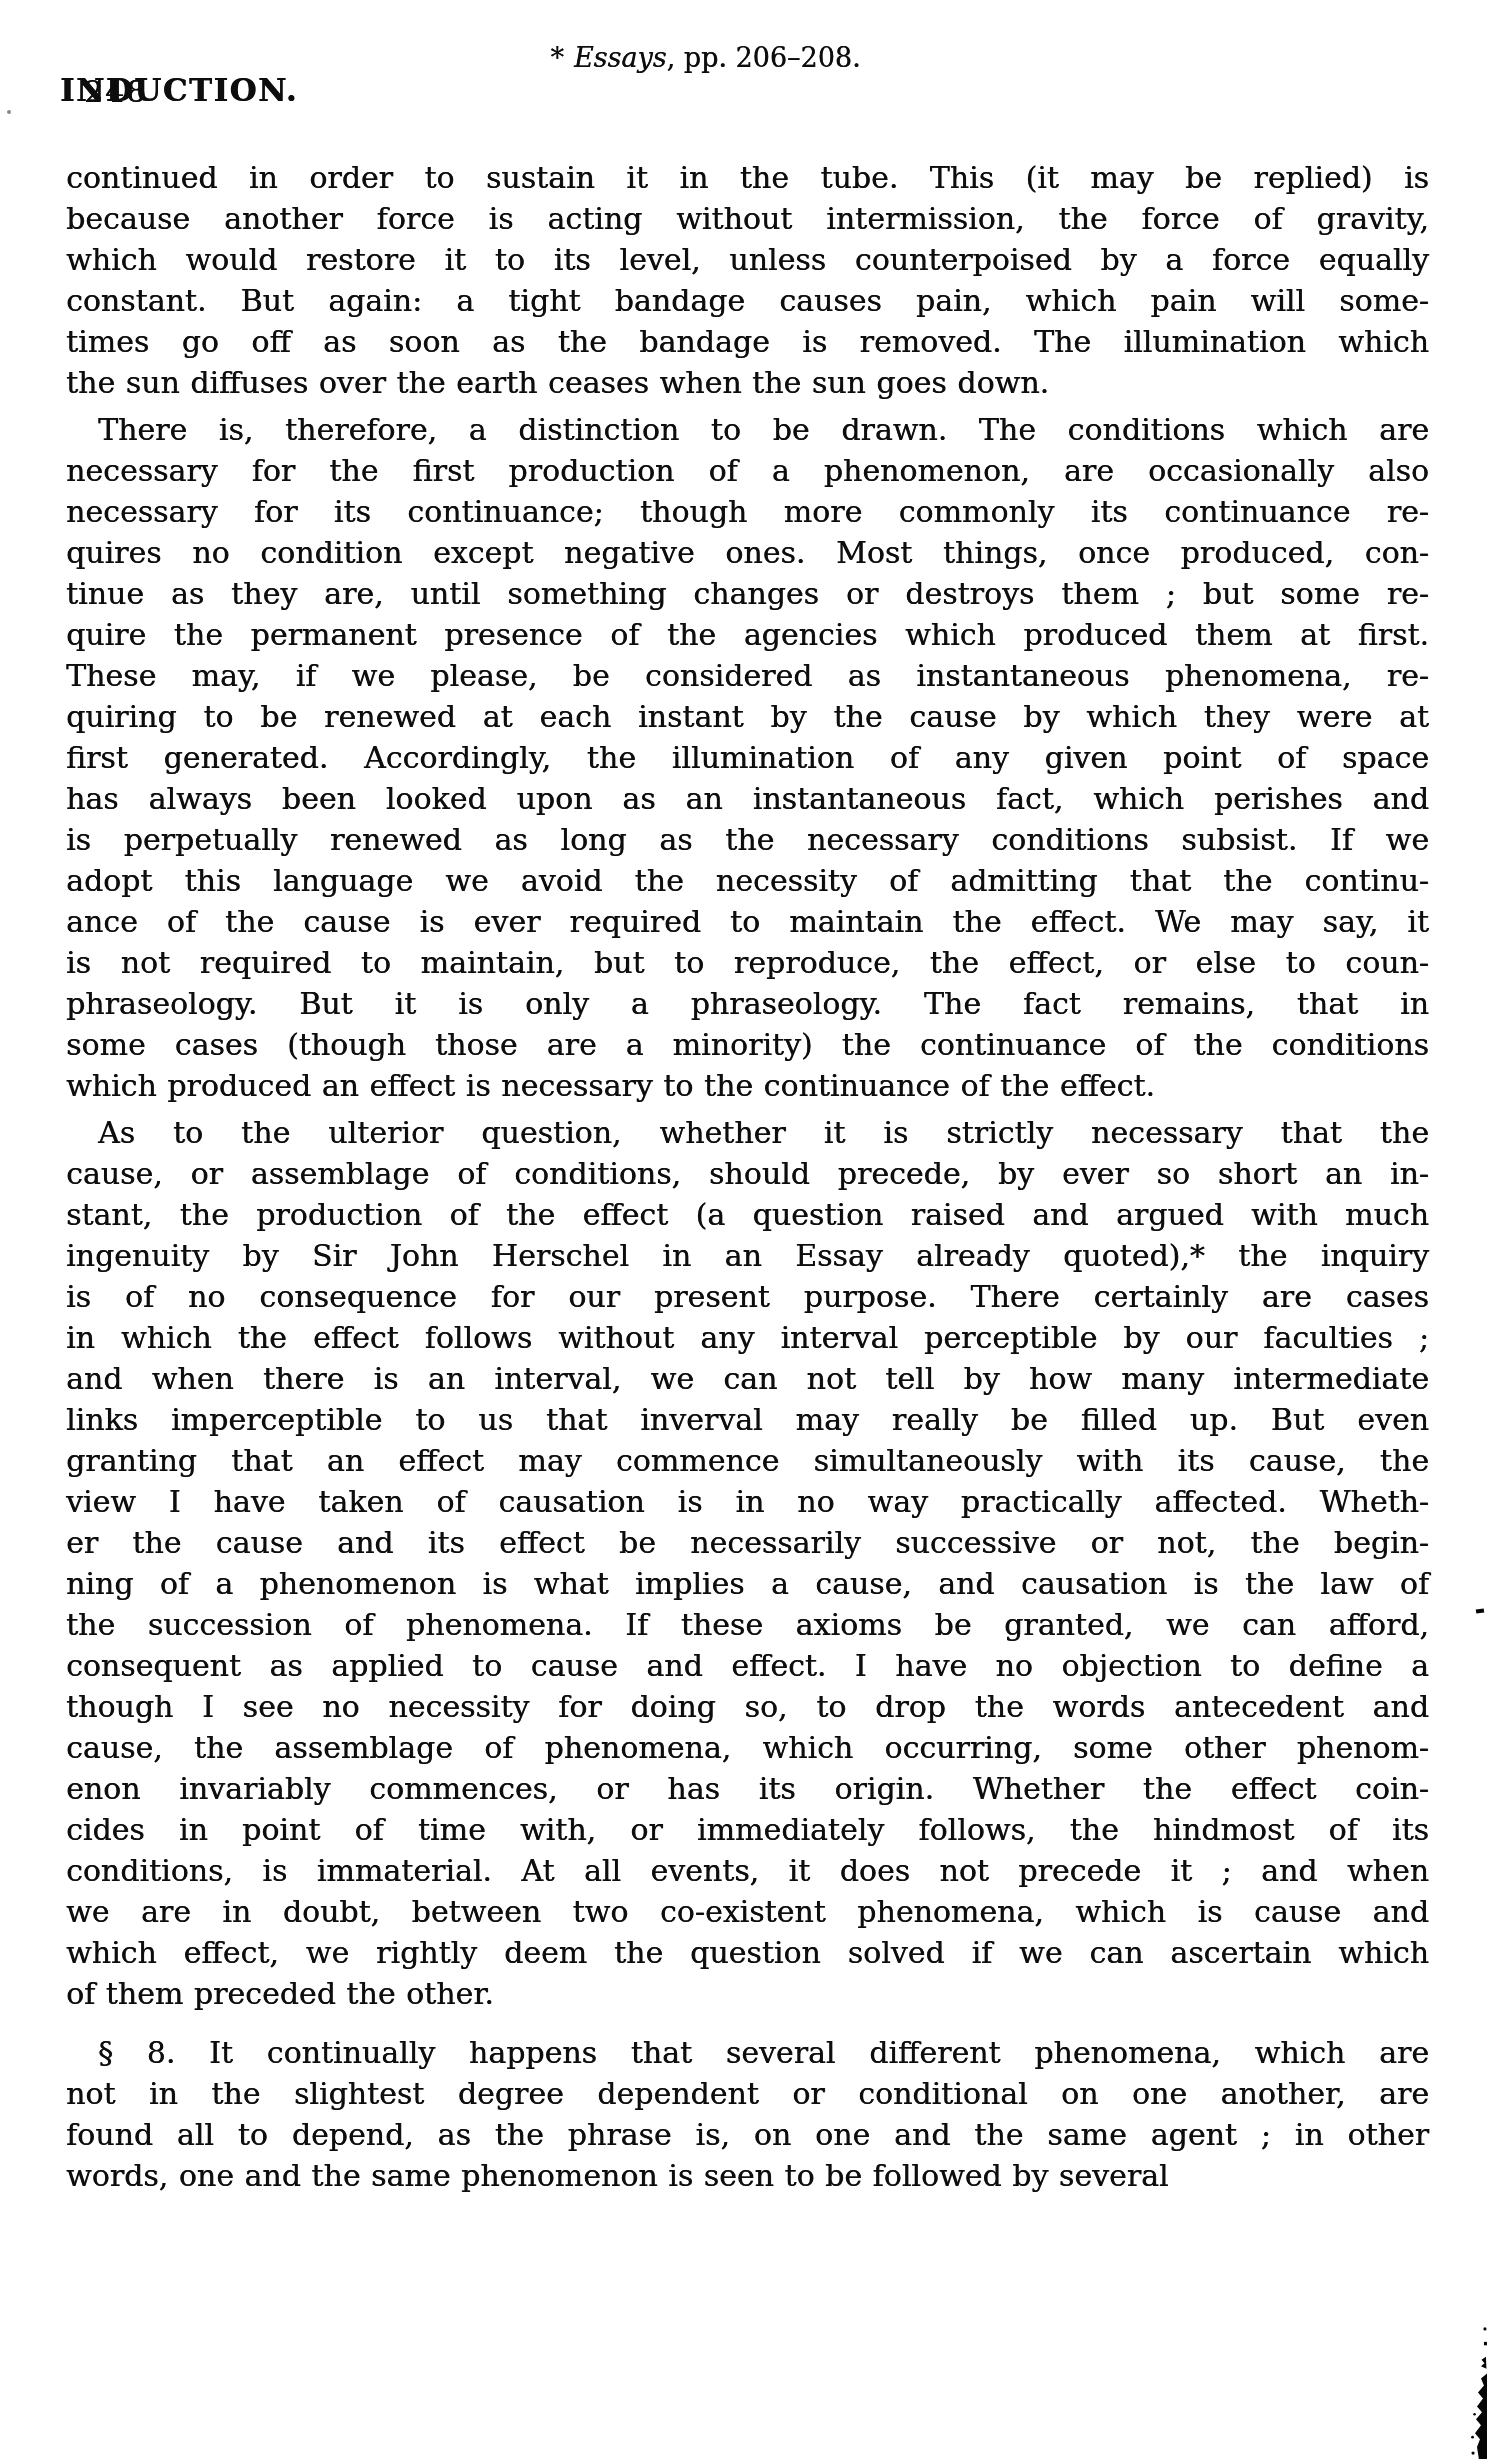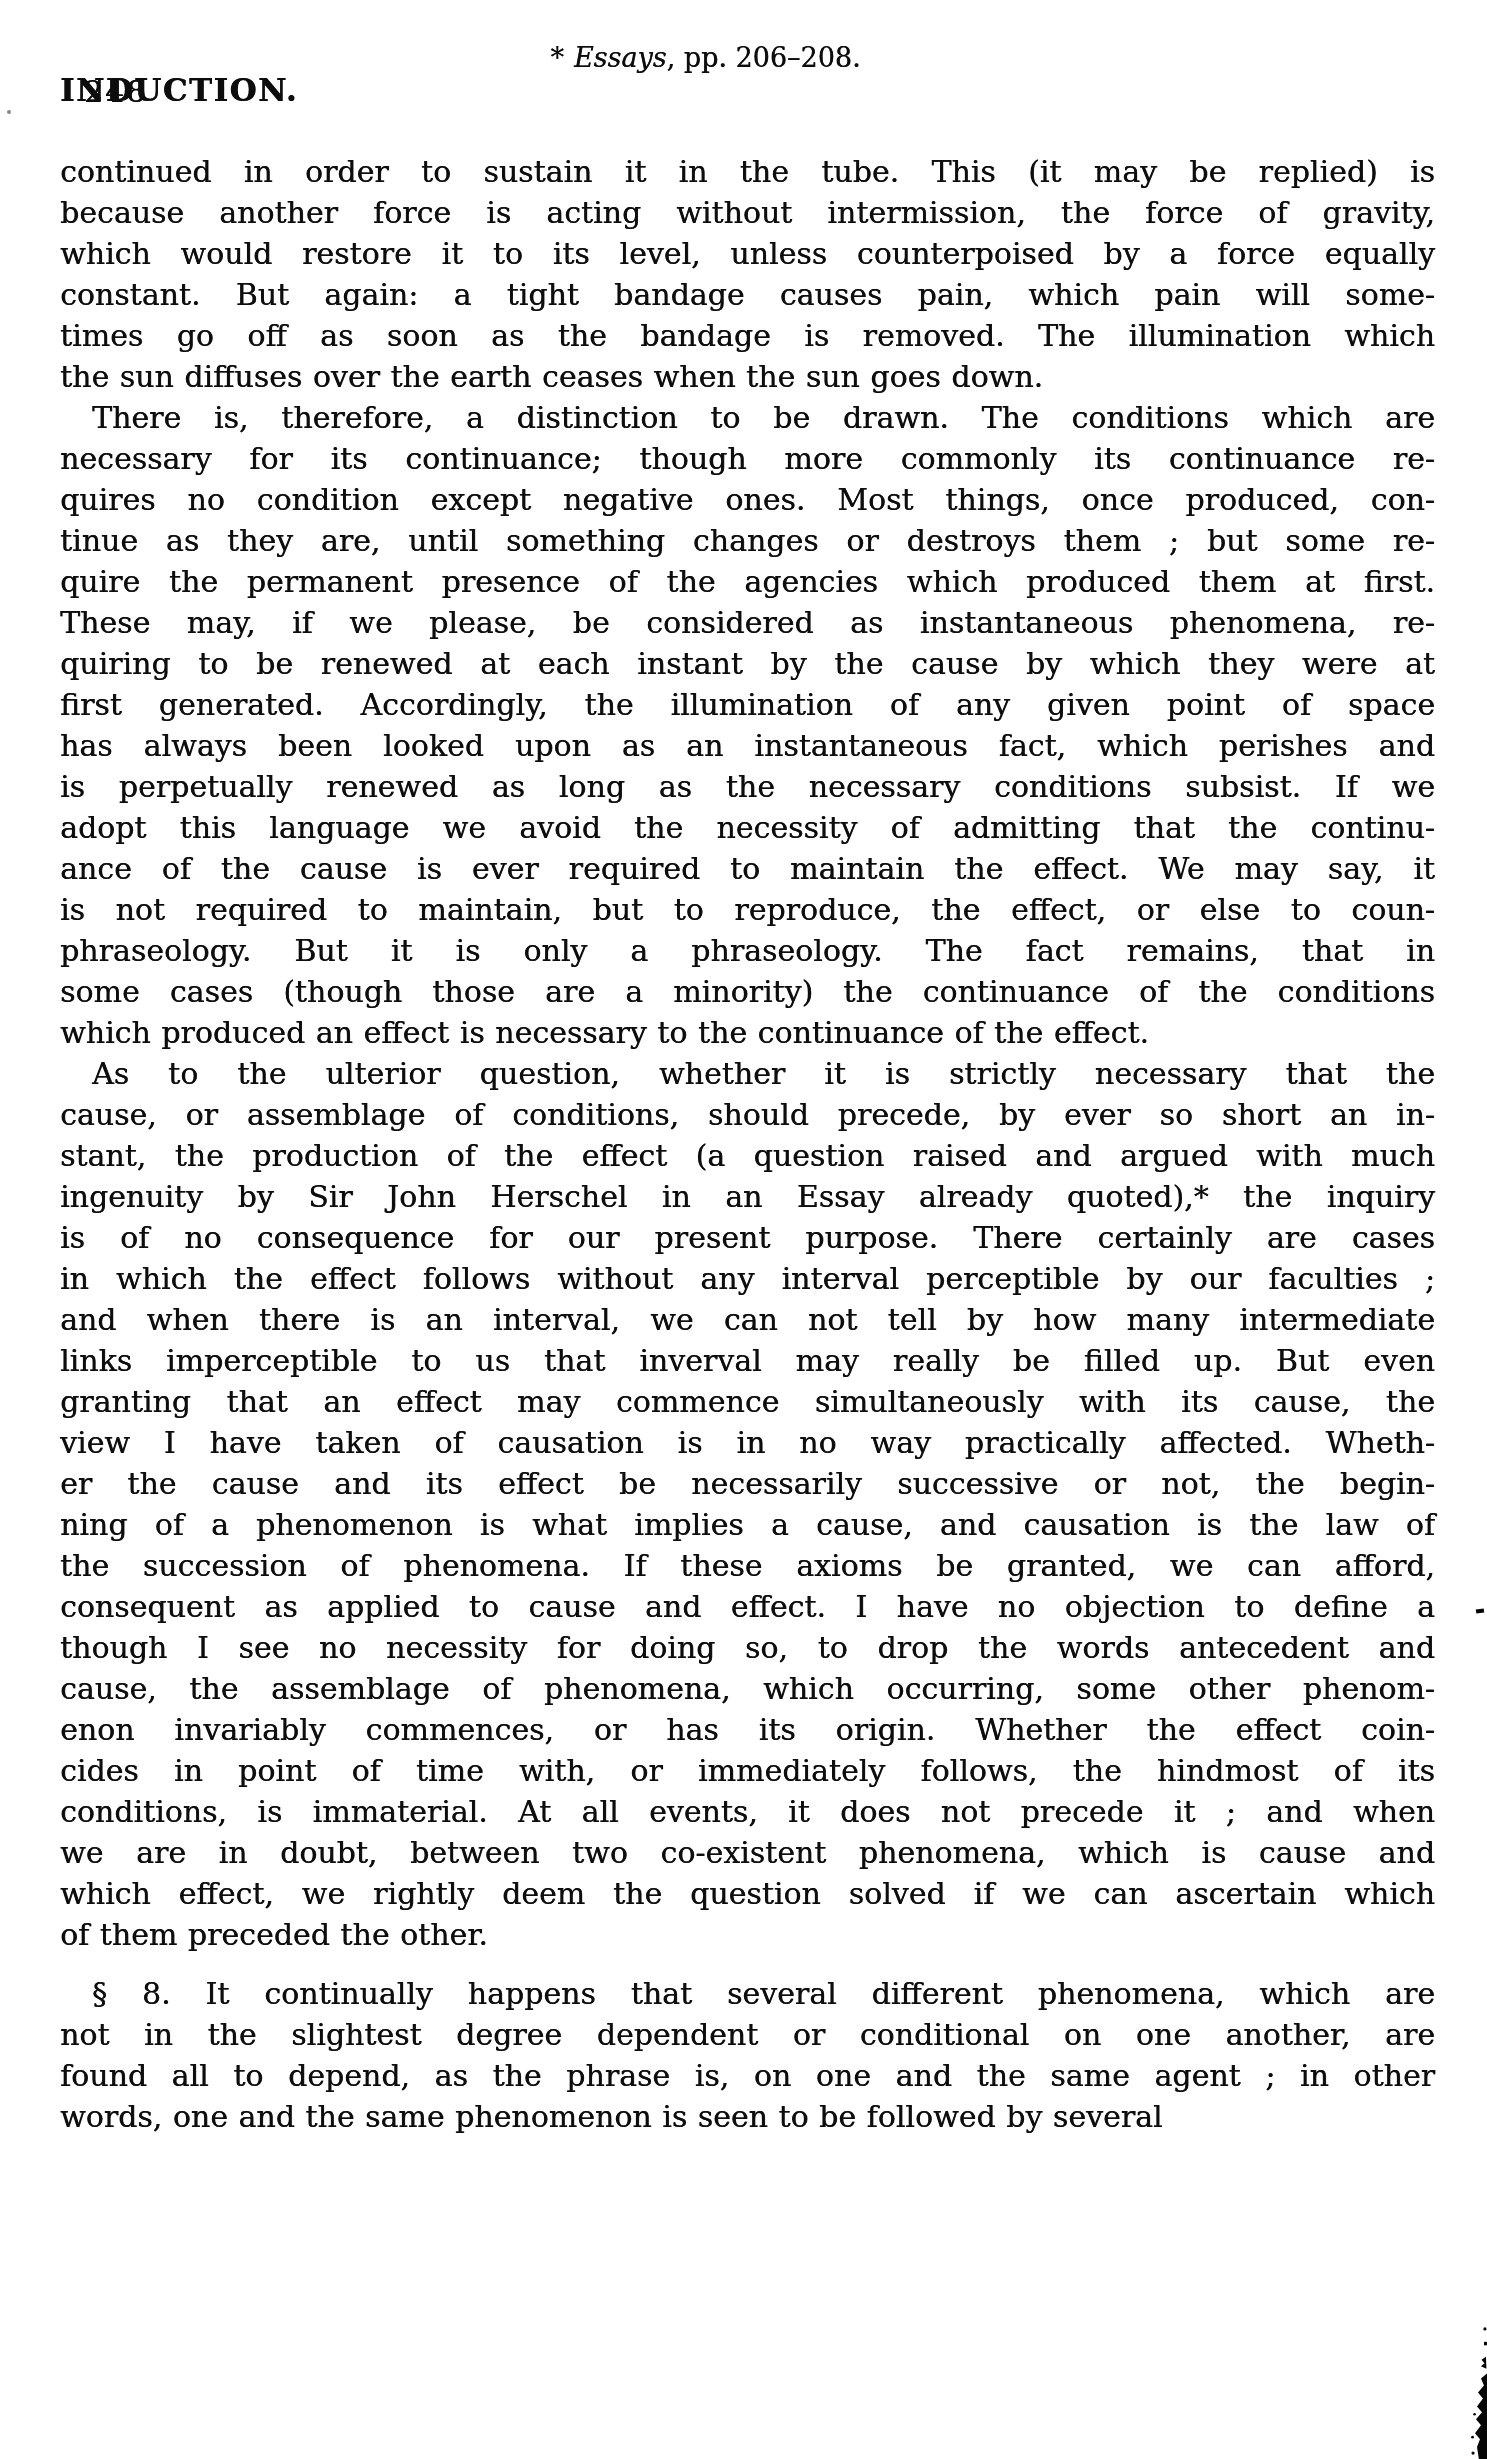--- a/index.html
+++ b/index.html
@@ -35,21 +35,21 @@
     font-weight:bold;
     letter-spacing:1.5px;
     text-shadow:0.4px 0 0 currentColor;
   }
   .body{
     position:absolute;
     top:151px;
     left:60px;
     width:1375px;
   }
-  .para{margin:0;padding:0;}
+  .para{margin:6px;padding:0;}
   .para.space-before{margin-top:18px;}
   .line{
     height:41px;
     line-height:41px;
     font-size:30px;
     text-align:justify;
     text-align-last:justify;
     white-space:nowrap;
     text-shadow:0.4px 0 0 rgba(0,0,0,0.85);
     word-spacing:1px;
@@ -104,20 +104,21 @@
   <div class="para">
         <div class="line">continued in order to sustain it in the tube. This (it may be replied) is</div>
         <div class="line">because another force is acting without intermission, the force of gravity,</div>
         <div class="line">which would restore it to its level, unless counterpoised by a force equally</div>
         <div class="line">constant. But again: a tight bandage causes pain, which pain will some-</div>
         <div class="line">times go off as soon as the bandage is removed. The illumination which</div>
         <div class="line last">the sun diffuses over the earth ceases when the sun goes down.</div>
       </div>
       <div class="para">
         <div class="line first">There is, therefore, a distinction to be drawn. The conditions which are</div>
+        <div class="line">necessary for the first production of a phenomenon, are occasionally also</div>
         <div class="line">necessary for its continuance; though more commonly its continuance re-</div>
         <div class="line">quires no condition except negative ones. Most things, once produced, con-</div>
         <div class="line">tinue as they are, until something changes or destroys them ; but some re-</div>
         <div class="line">quire the permanent presence of the agencies which produced them at first.</div>
         <div class="line">These may, if we please, be considered as instantaneous phenomena, re-</div>
         <div class="line">quiring to be renewed at each instant by the cause by which they were at</div>
         <div class="line">first generated. Accordingly, the illumination of any given point of space</div>
         <div class="line">has always been looked upon as an instantaneous fact, which perishes and</div>
         <div class="line">is perpetually renewed as long as the necessary conditions subsist. If we</div>
         <div class="line">adopt this language we avoid the necessity of admitting that the continu-</div>

